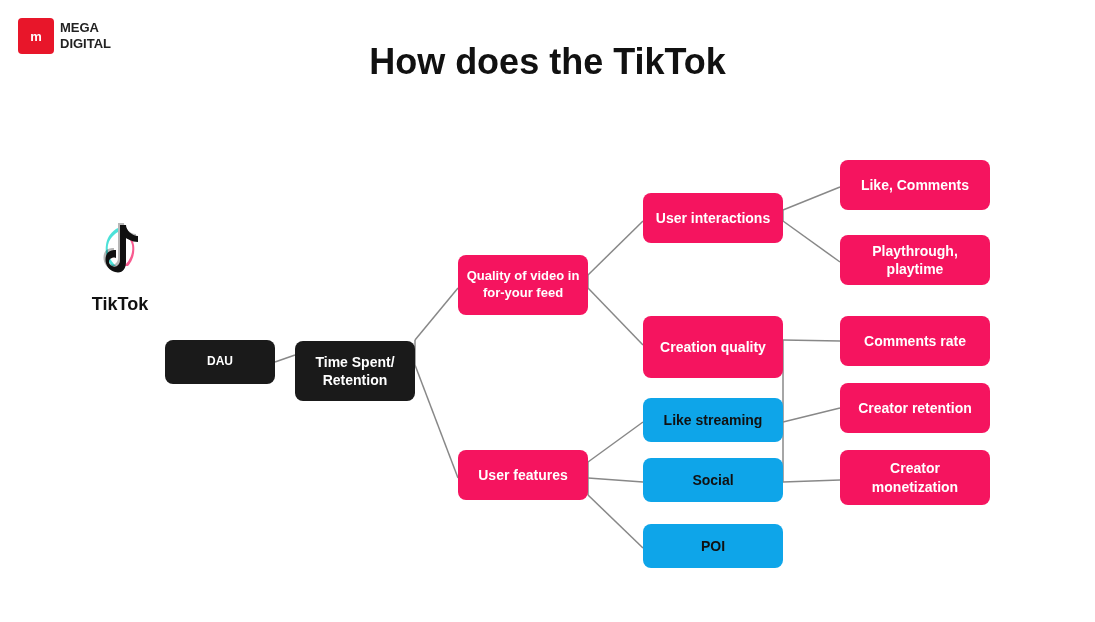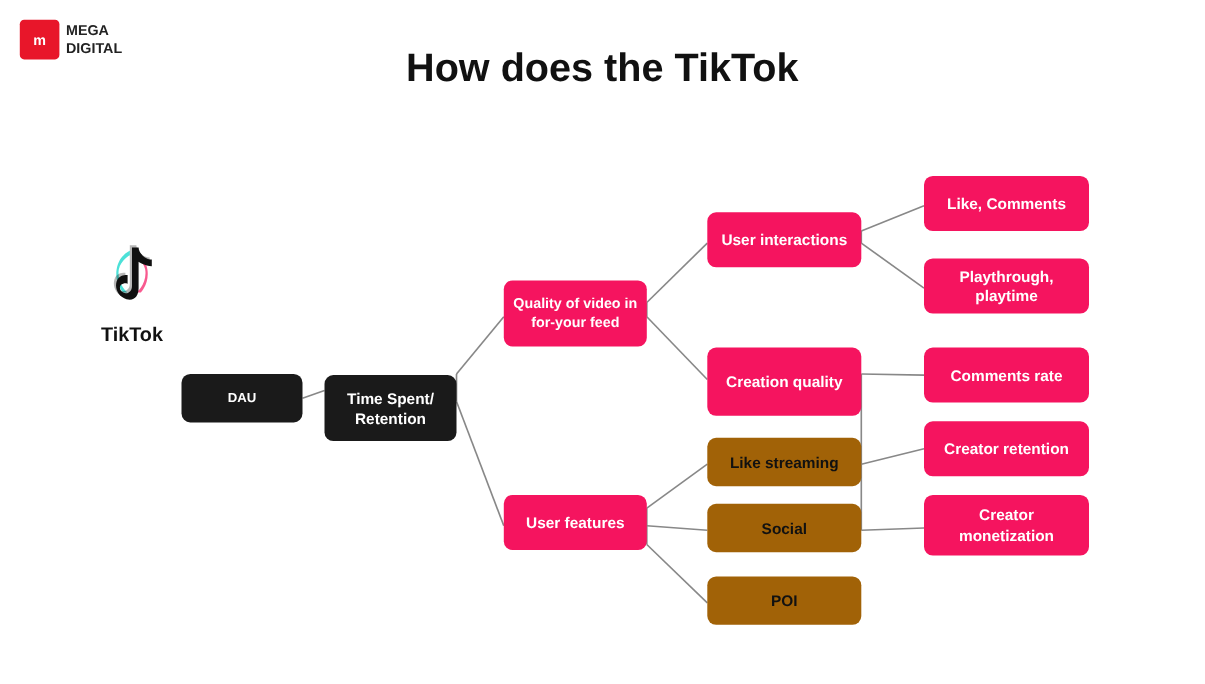--- a/index.html
+++ b/index.html
@@ -86,21 +86,21 @@
     }
     .box-dark {
       background: #1a1a1a;
       color: #fff;
     }
     .box-pink {
       background: #f5145f;
       color: #fff;
     }
     .box-cyan {
-      background: #a16207;
+      background: #0ea5e9;
       color: #111;
     }
 
     
     .connectors {
       position: absolute;
       top: 0;
       left: 0;
       width: 1095px;
       height: 622px;

